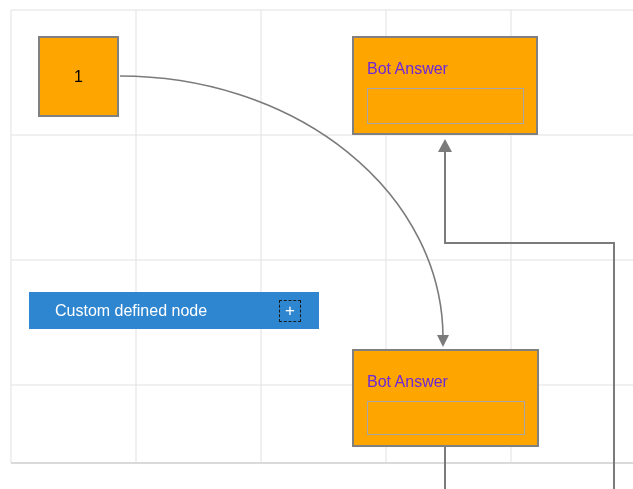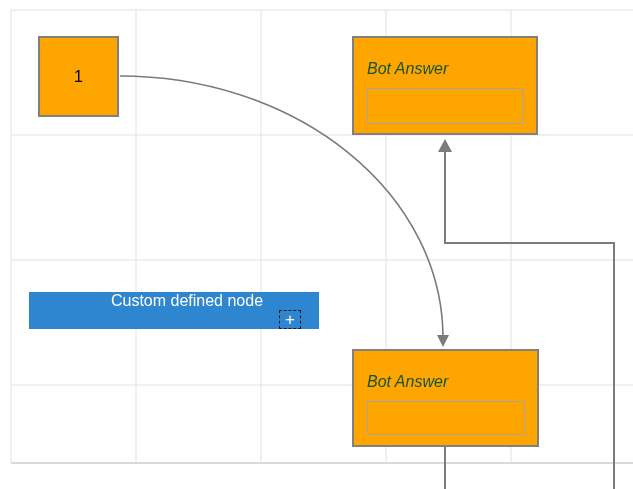--- a/index.html
+++ b/index.html
@@ -12,21 +12,21 @@
   #grid line.boundary{stroke:#DADADA;stroke-width:2;}
   .conn{fill:none;stroke:#7B7B7B;stroke-width:2;}
   .conn.curve{stroke-width:1.6;}
   .arrow{fill:#7B7B7B;stroke:none;}
   .node{
     position:absolute;box-sizing:border-box;background:#FFA500;
     border:2px solid #808080;
   }
   .square-node{display:flex;align-items:center;justify-content:center;}
   .square-label{font-size:16px;color:#000000;}
-  .bot-node{padding:22px 12px 0 13px;color:#14532d;font-style:italic;}
+  .bot-node{padding:22px 12px 0 13px;color:#6d28d9;}
   .bot-title{font-size:16px;line-height:18px;white-space:nowrap;}
   .bot-input{
     margin-top:10px;height:36px;box-sizing:border-box;width:100%;
     border:1px solid #A6A6A6;background:transparent;
   }
   .bot-node.small .bot-input{height:34px;}
   .custom-bar{
     position:absolute;box-sizing:border-box;background:#2E86D1;
     display:flex;align-items:center;color:#ffffff;
   }
@@ -70,18 +70,18 @@
   <div class="node bot-node" style="left: 352px; top: 36px; width: 186px; height: 99px;">
     <div class="bot-title">Bot Answer</div>
     <div class="bot-input"></div>
   </div>
 
   <div class="node bot-node small" style="left: 352px; top: 349px; width: 187px; height: 98px;">
     <div class="bot-title">Bot Answer</div>
     <div class="bot-input"></div>
   </div>
 
-  <div class="custom-bar" style="left: 29px; top: 292px; width: 290px; height: 37px; flex-direction: column;">
+  <div class="custom-bar" style="left: 29px; top: 292px; width: 290px; height: 37px;">
     <span class="custom-label">Custom defined node</span>
     <span class="plus-box">+</span>
   </div>
 
 </div>
 
 </body></html>

